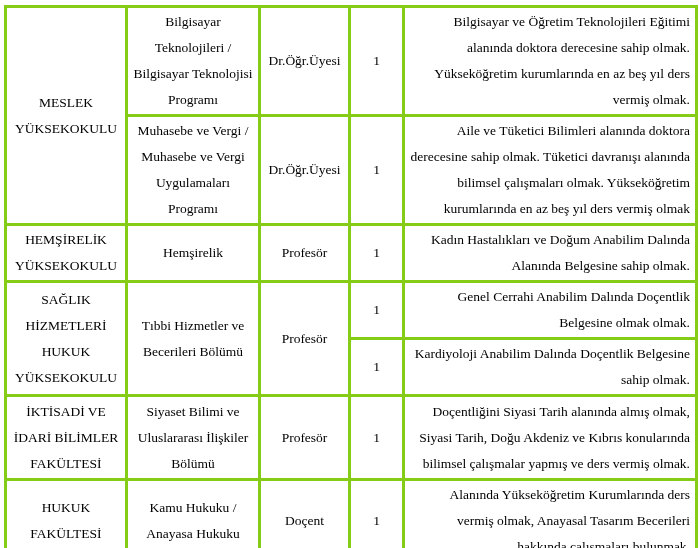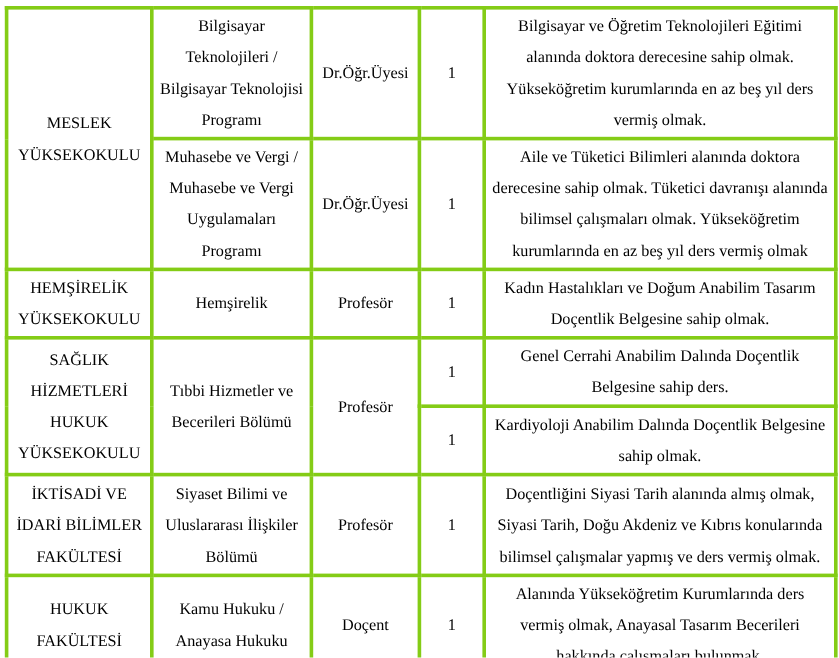--- a/index.html
+++ b/index.html
@@ -51,21 +51,21 @@
     text-align: center;
     font-size: 13.5px;
     padding: 0 3px;
   }
   td.cell-school,
   td.cell-program {
     white-space: pre-line;
     line-height: 26px;
   }
   td.cell-req {
-    text-align: center;
+    text-align: right;
     font-size: 13.5px;
     line-height: 26px;
     padding: 1px 5px 1px 5px;
   }
 </style>
 </head>
 <body>
 
 <div class="table-wrap">
   <table class="positions">
@@ -96,32 +96,32 @@
         <td class="cell-title">Dr.Öğr.Üyesi</td>
         <td class="cell-count">1</td>
         <td class="cell-req">Aile ve Tüketici Bilimleri alanında doktora derecesine sahip olmak. Tüketici davranışı alanında bilimsel çalışmaları olmak. Yükseköğretim kurumlarında en az beş yıl ders vermiş olmak</td>
       </tr>
       <tr class="r2">
         <td class="cell-school">HEMŞİRELİK
 YÜKSEKOKULU</td>
         <td class="cell-program">Hemşirelik</td>
         <td class="cell-title">Profesör</td>
         <td class="cell-count">1</td>
-        <td class="cell-req">Kadın Hastalıkları ve Doğum Anabilim Tasarım Doçentlik Belgesine sahip olmak.</td>
+        <td class="cell-req">Kadın Hastalıkları ve Doğum Anabilim Dalında Alanında Belgesine sahip olmak.</td>
       </tr>
       <tr class="r3">
         <td class="cell-school" rowspan="2">SAĞLIK
 HİZMETLERİ
 HUKUK
 YÜKSEKOKULU</td>
         <td class="cell-program" rowspan="2">Tıbbi Hizmetler ve
 Becerileri Bölümü</td>
         <td class="cell-title" rowspan="2">Profesör</td>
         <td class="cell-count">1</td>
-        <td class="cell-req">Genel Cerrahi Anabilim Dalında Doçentlik Belgesine sahip ders.</td>
+        <td class="cell-req">Genel Cerrahi Anabilim Dalında Doçentlik Belgesine olmak olmak.</td>
       </tr>
       <tr class="r4">
         <td class="cell-count">1</td>
         <td class="cell-req">Kardiyoloji Anabilim Dalında Doçentlik Belgesine sahip olmak.</td>
       </tr>
       <tr class="r5">
         <td class="cell-school">İKTİSADİ VE
 İDARİ BİLİMLER
 FAKÜLTESİ</td>
         <td class="cell-program">Siyaset Bilimi ve

